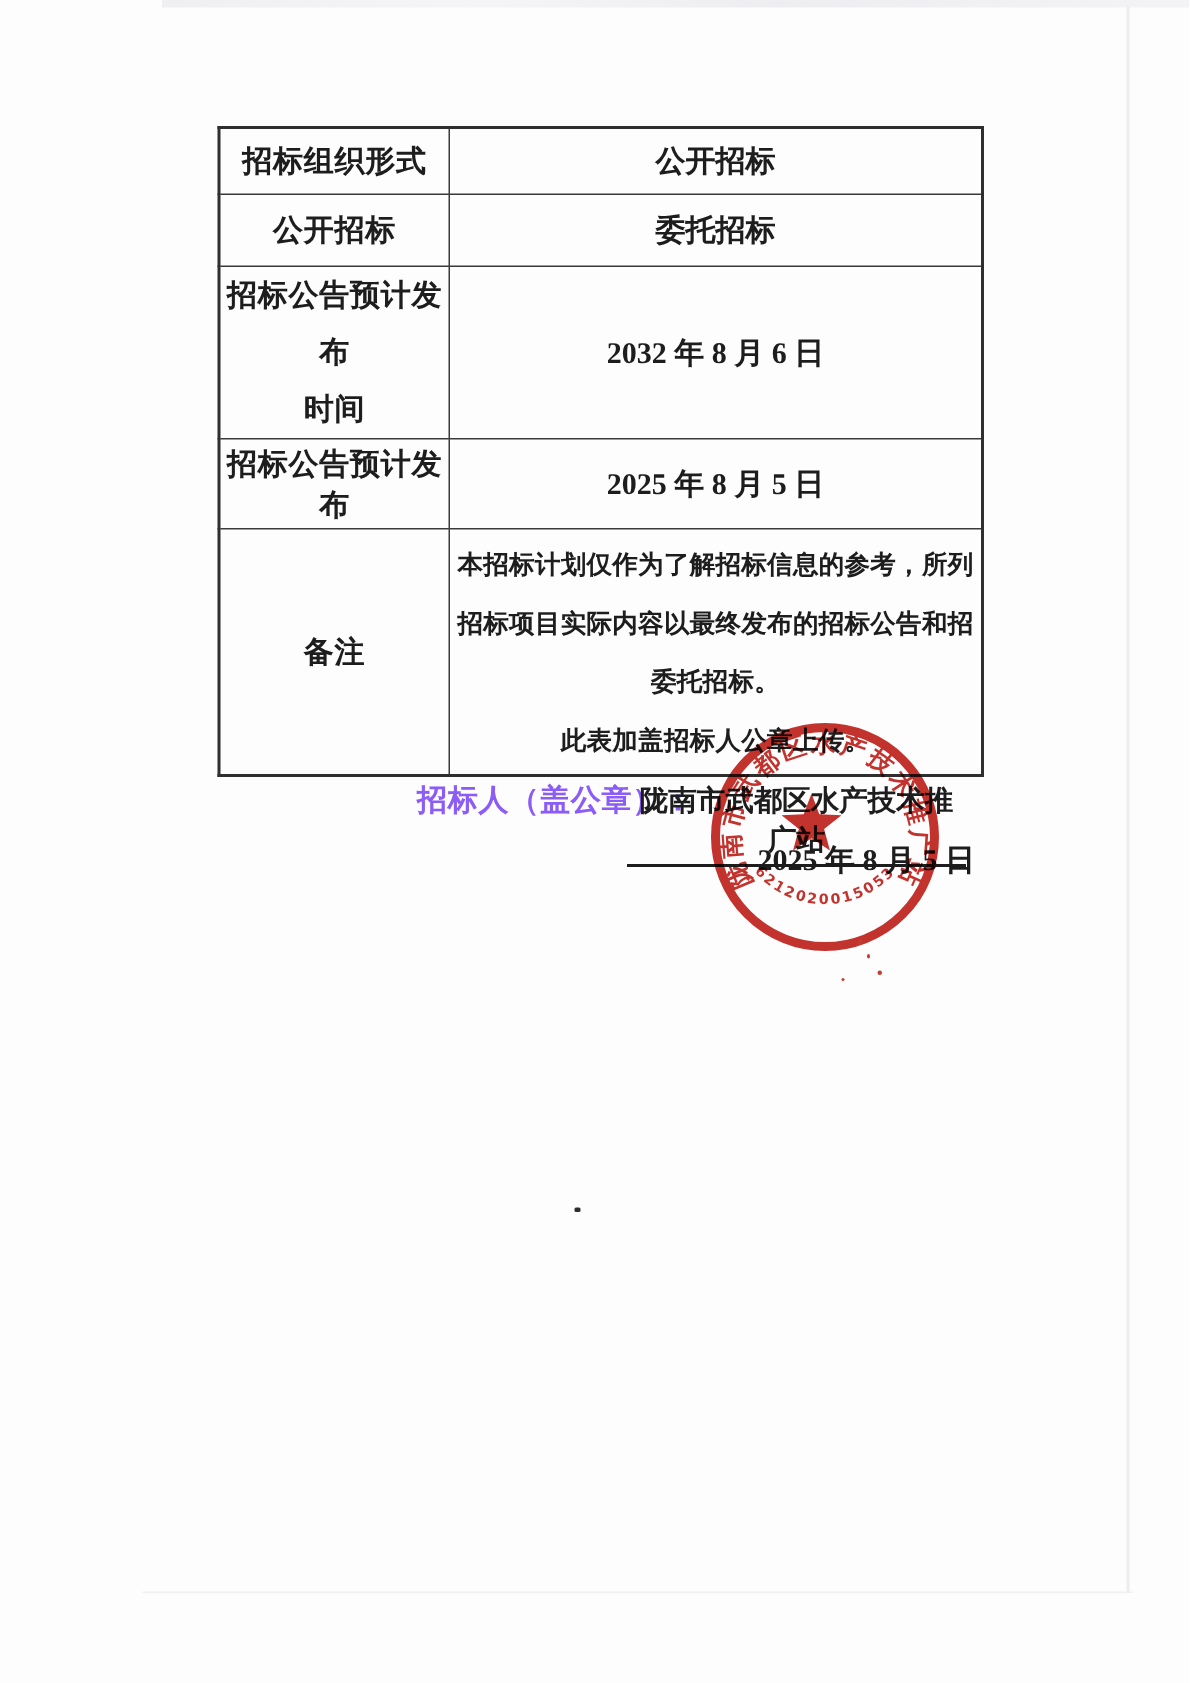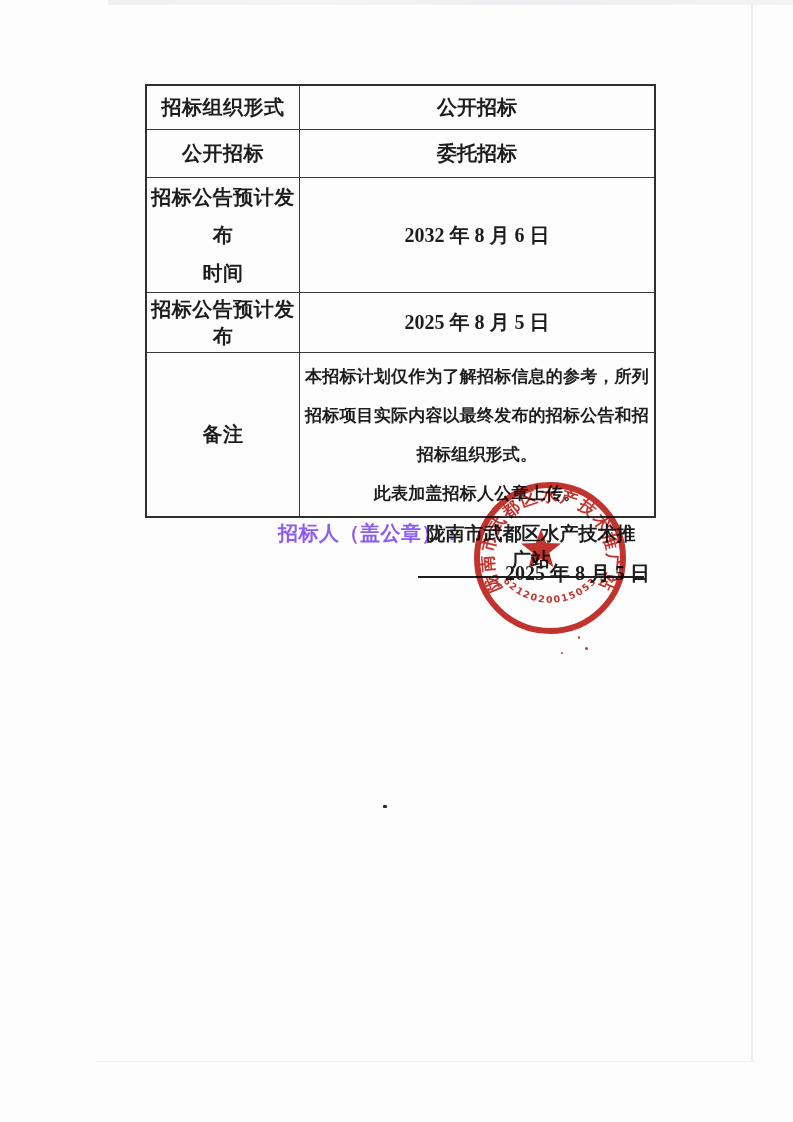--- a/index.html
+++ b/index.html
@@ -115,21 +115,21 @@
     </tr>
     <tr class="r4">
       <td class="col-label">招标公告预计发布</td>
       <td class="col-value">2025 年 8 月 5 日</td>
     </tr>
     <tr class="r5">
       <td class="col-label">备注</td>
       <td class="col-value remark-cell">
         <span class="remark-line">本招标计划仅作为了解招标信息的参考，所列</span>
         <span class="remark-line">招标项目实际内容以最终发布的招标公告和招</span>
-        <span class="remark-line">招标组织形式。</span>
+        <span class="remark-line">委托招标。</span>
         <span class="remark-line">此表加盖招标人公章上传。</span>
       </td>
     </tr>
   </tbody>
     </table>
 
   <div class="sig-label">招标人（盖公章）：</div>
   <div class="sig-name">陇南市武都区水产技术推广站</div>
   <div class="sig-date">2025 年 8 月 5 日</div>
 

